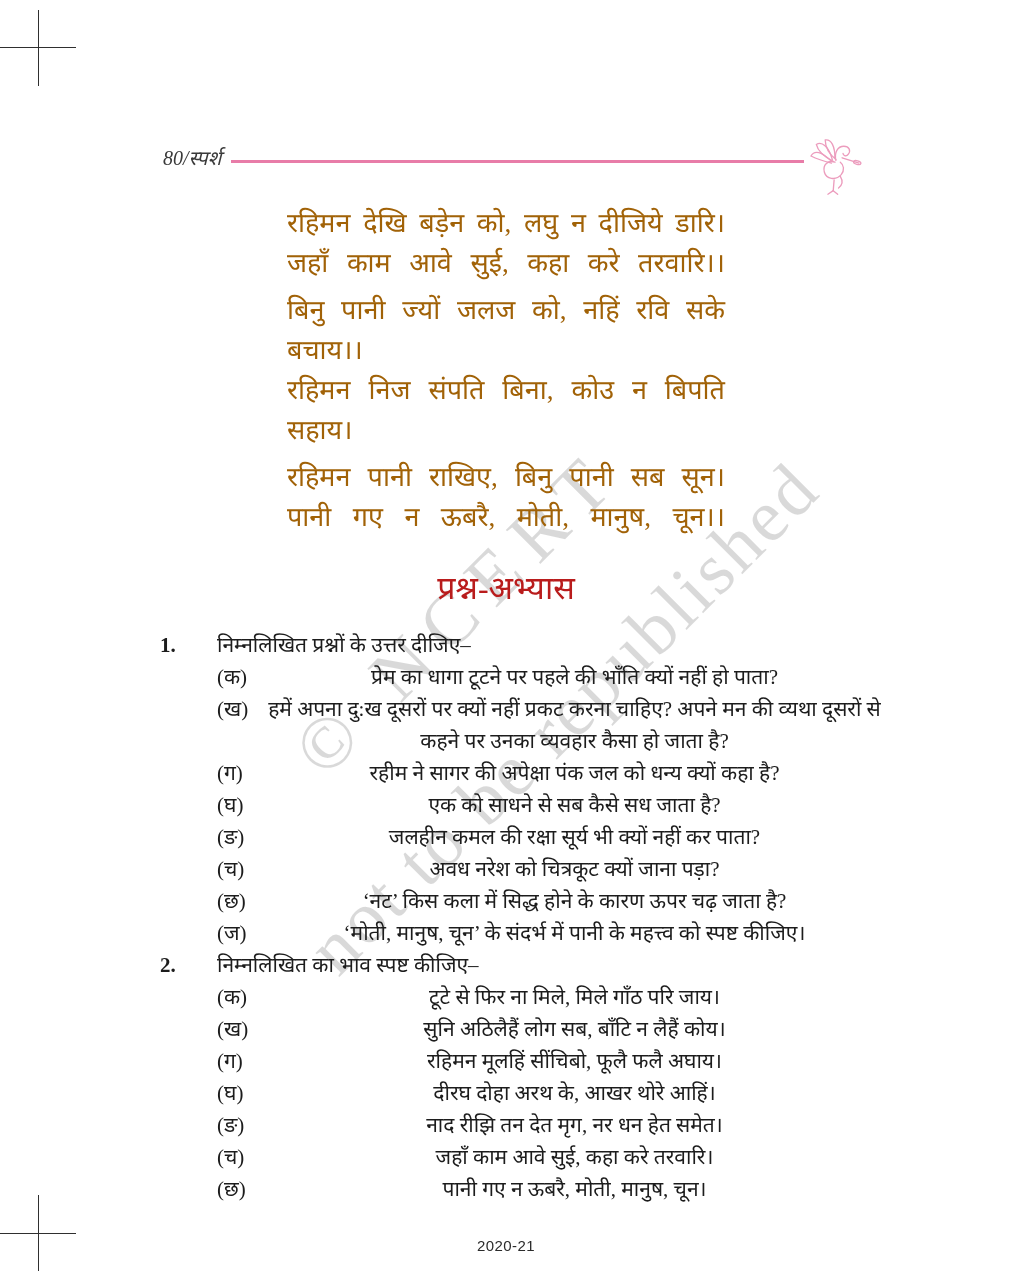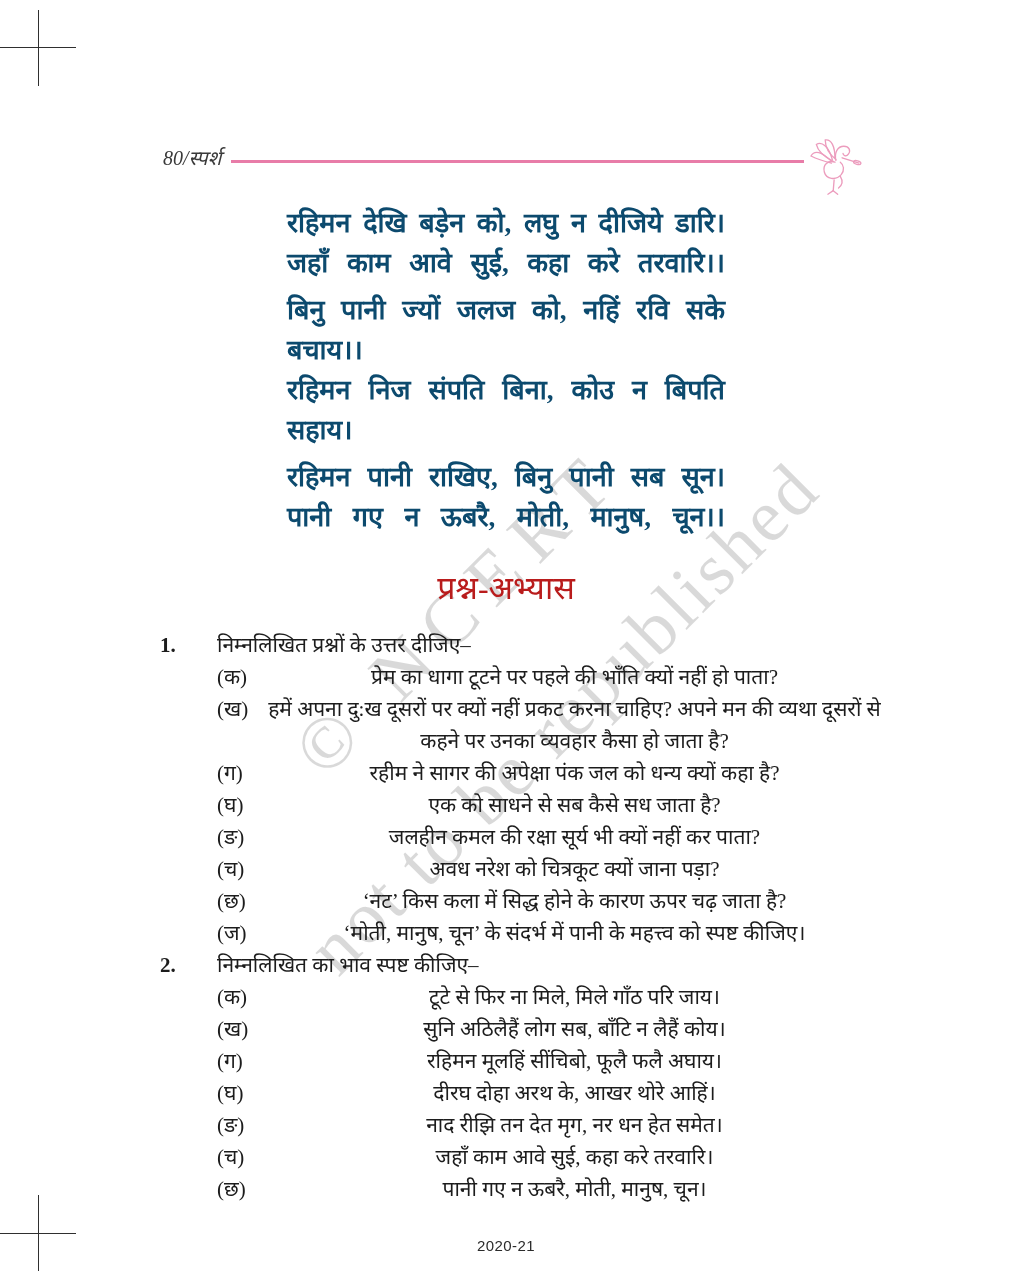--- a/index.html
+++ b/index.html
@@ -25,21 +25,21 @@
     transform:rotate(-45deg); text-align:center;
     color:rgba(0,0,0,0.15); pointer-events:none; z-index:0;
     font-family:"Liberation Serif", serif; white-space:nowrap;
   }
   .wm-line1 { font-size:74px; letter-spacing:16px; line-height:150px; }
   .wm-line2 { font-size:74px; letter-spacing:3px;  line-height:150px; }
 
   
   .content { position:absolute; top:203px; left:0; width:100%; z-index:1; }
 
-  .poem { width:438px; margin:0 auto; font-size:27px; line-height:40px; color:#0c4a6e;font-weight:bold; }
+  .poem { width:438px; margin:0 auto; font-size:27px; line-height:40px; color:#a16207; }
   .couplet { margin-bottom:7px; }
   .poem-line { text-align:justify; text-align-last:justify; }
 
   .exercise-title {
     text-align:center; color:#b91c1c; font-weight:normal;
     font-size:32px; line-height:42px; margin-top:30px;
   }
 
   .questions { margin:20px 0 0 160px; width:722px; font-size:21px; line-height:32px; }
   .question  { display:flex; }

